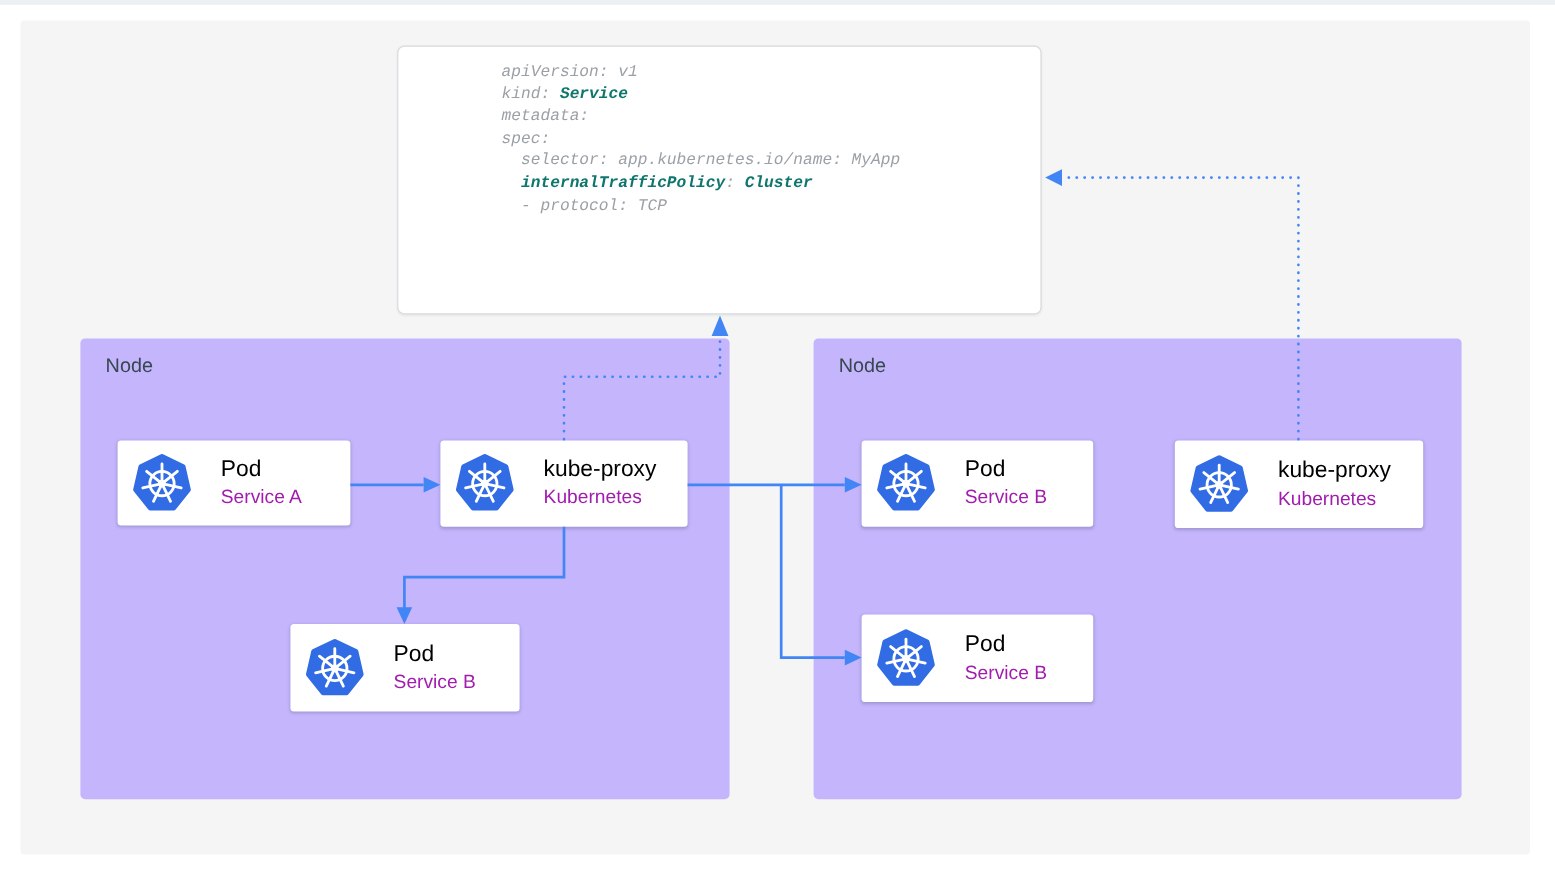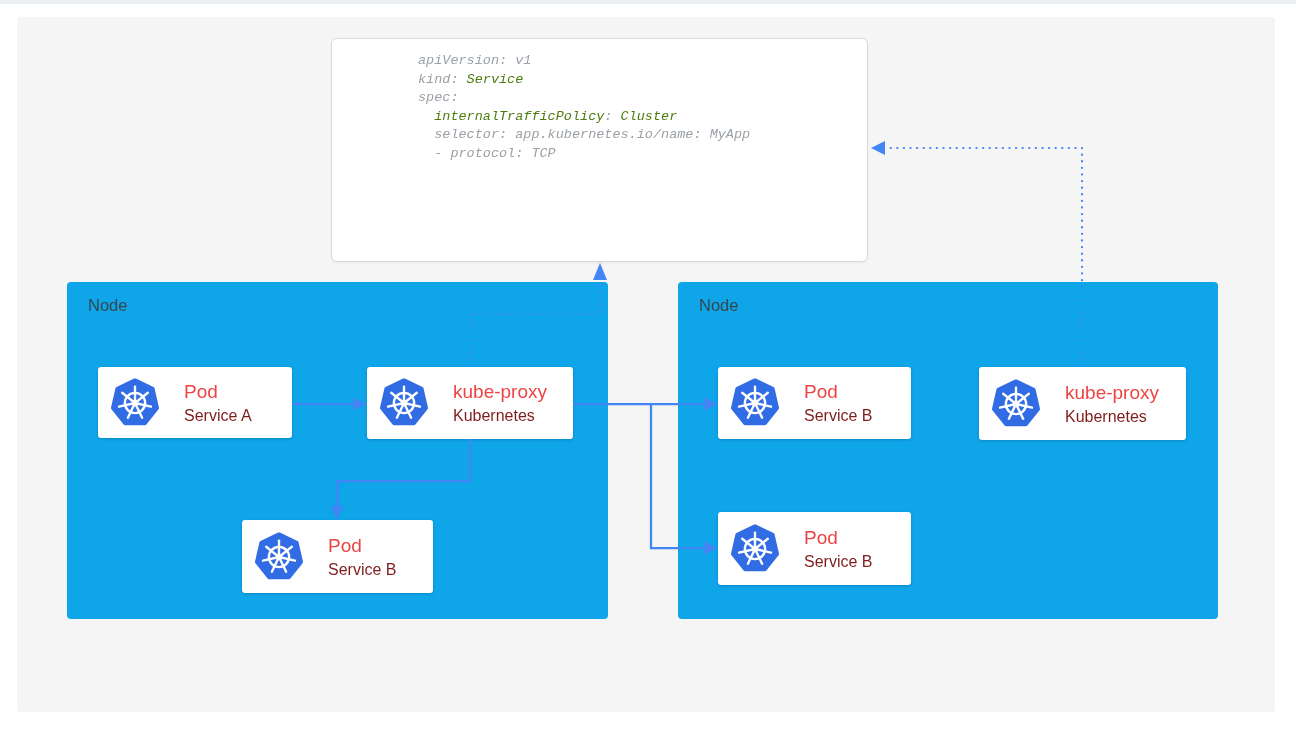--- a/index.html
+++ b/index.html
@@ -7,35 +7,35 @@
         font-family:"Liberation Sans", sans-serif;padding-left:48px;}
   .topbar{position:absolute;left:0;top:0;width:1296px;height:4px;background:#edf0f3;}
   .canvas{position:absolute;left:17px;top:17px;width:1258px;height:695px;background:#f5f5f6;border-radius:3px;}
 
   
   .yaml-card{position:absolute;left:331px;top:38px;width:537px;height:224px;background:#ffffff;
              border:1px solid #d8dbde;border-radius:6px;box-sizing:border-box;
              box-shadow:0 1px 2px rgba(0,0,0,0.06);padding:13px 0 0 86px;}
   .code-line{font-family:"Liberation Mono", monospace;font-style:italic;font-size:13.5px;
              line-height:18.6px;color:#9aa0a6;white-space:pre;}
-  .code-line b{font-weight:normal;color:#4d7c0f;}
+  .code-line b{font-weight:bold;color:#0f766e;}
 
   
-  .node{position:absolute;top:282px;width:541px;height:337px;background:#0ea5e9;border-radius:4px;}
+  .node{position:absolute;top:282px;width:541px;height:384px;background:#c4b5fd;border-radius:4px;}
   .node-left{left:67px;}
   .node-right{left:678px;width:540px;}
   .node-label{position:absolute;left:21px;top:14px;font-size:16.5px;color:#37474f;}
 
   
   .card{position:absolute;background:#ffffff;border-radius:3px;
         box-shadow:0 1px 3px rgba(0,0,0,0.18);display:flex;align-items:center;}
   .card .icon{position:absolute;left:10px;top:50%;transform:translateY(-50%);width:54px;height:50px;}
   .card .txt{position:absolute;left:86px;top:50%;transform:translateY(-50%);}
-  .card-title{font-size:19px;color:#ef4444;line-height:22px;}
-  .card-sub{font-size:16px;color:#7f1d1d;line-height:20px;margin-top:3px;}
+  .card-title{font-size:19px;color:#000000;line-height:22px;}
+  .card-sub{font-size:16px;color:#a21caf;line-height:20px;margin-top:3px;}
 
   .c-pod-a{left:98px;top:367px;width:194px;height:71px;}
   .c-kp-left{left:367px;top:367px;width:206px;height:72px;}
   .c-pod-b-left{left:242px;top:520px;width:191px;height:73px;}
   .c-pod-r1{left:718px;top:367px;width:193px;height:72px;}
   .c-pod-r2{left:718px;top:512px;width:193px;height:73px;}
   .c-kp-right{left:979px;top:367px;width:207px;height:73px;}
 
   .arrows{position:absolute;left:0;top:0;width:1296px;height:729px;pointer-events:none;}
   .arrows path{fill:none;stroke:#4285f4;}
@@ -65,23 +65,24 @@
           <line x1="18" y1="18" x2="8.78" y2="10.64"></line>
         </g>
         <circle cx="18" cy="18" r="2.3" fill="#ffffff"></circle>
       </symbol>
     </defs>
   </svg>
 
   <div class="yaml-card">
     <div class="code-line"><span>apiVersion: v1</span></div>
     <div class="code-line"><span>kind: </span><b>Service</b></div>
+    <div class="code-line"><span>metadata:</span></div>
     <div class="code-line"><span>spec:</span></div>
+    <div class="code-line"><span>  selector: app.kubernetes.io/name: MyApp</span></div>
     <div class="code-line"><span>  </span><b>internalTrafficPolicy</b><span>: </span><b>Cluster</b></div>
-    <div class="code-line"><span>  selector: app.kubernetes.io/name: MyApp</span></div>
     <div class="code-line"><span>  - protocol: TCP</span></div>
   </div>
 
   <div class="node node-left">
     <div class="node-label">Node</div>
   </div>
   <div class="node node-right">
     <div class="node-label">Node</div>
   </div>
 

